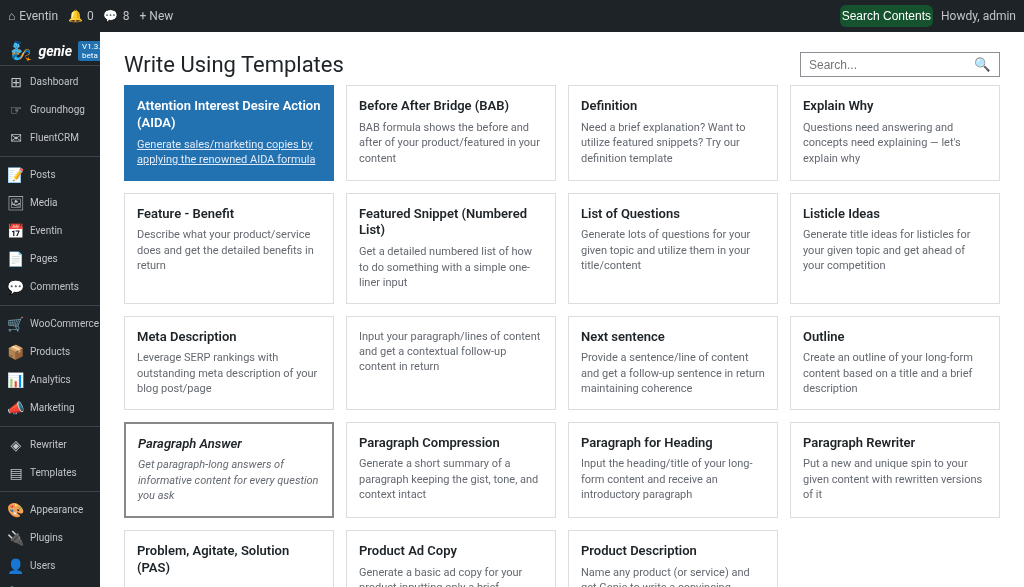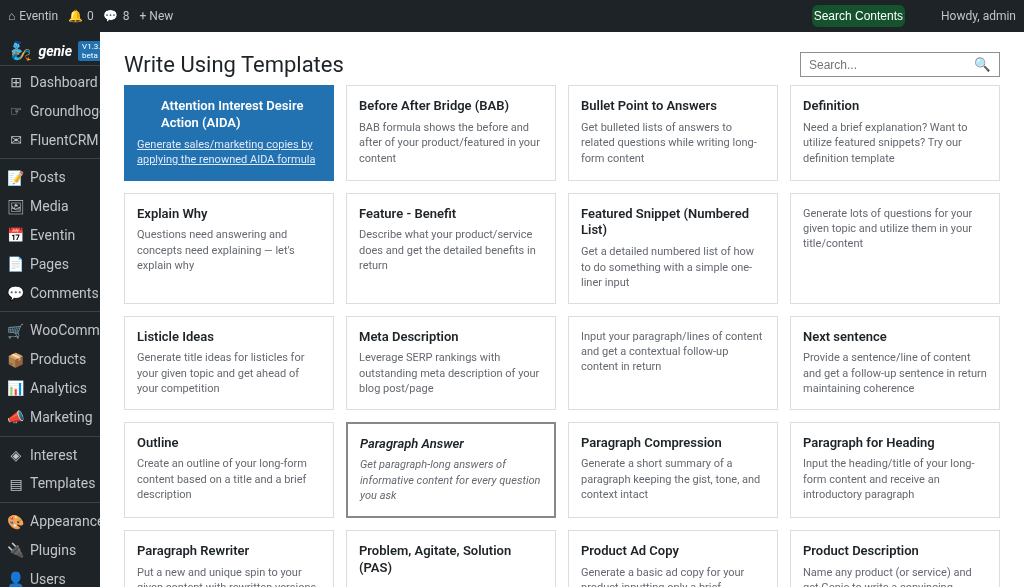--- a/index.html
+++ b/index.html
@@ -22,21 +22,21 @@
     .admin-bar-right { display: flex; align-items: center; gap: 8px; }
     .search-content-btn {
       background: #14532d;
       color: #fff;
       border: none;
       padding: 4px 2px;
       font-size: 12px;
       cursor: pointer;
       border-radius: 6px;
     }
-    .admin-name { color: #c3c4c7; font-size: 12px; margin-left: 28px; }
+    .admin-name { color: #c3c4c7; font-size: 12px; }
 
     
     .wp-layout { display: flex; flex: 1; overflow: hidden; }
 
     
     .sidebar {
       width: 100px;
       background: #1d2327;
       color: #c3c4c7;
       overflow-y: auto;
@@ -49,21 +49,21 @@
     .sidebar-item {
       display: flex;
       align-items: center;
       gap: 6px;
       padding: 6px 8px;
       cursor: pointer;
       color: #c3c4c7;
       font-size: 12px;
     }
     .sidebar-icon { width: 16px; height: 16px; display: flex; align-items: center; justify-content: center; font-size: 14px; flex-shrink: 0; }
-    .sidebar-label { font-size: 14px; line-height: 1.2; }
+    .sidebar-label { font-size: 10px; line-height: 1.2; }
     .sidebar-separator { border-top: 1px solid #3c434a; margin: 4px 0; }
 
     
     .main-content {
       flex: 1;
       overflow-y: auto;
       background: #fff;
       padding: 20px 24px;
     }
     .main-content::-webkit-scrollbar { width: 6px; }
@@ -116,21 +116,21 @@
       color: #fff;
     }
     .template-card.highlighted { border: 2px solid #888; font-style: italic; }
     .template-name {
       font-size: 13px;
       font-weight: 600;
       color: #1d2327;
       margin-bottom: 5px;
       line-height: 1.3;
     }
-    .template-card.active .template-name { color: #fff; margin-left: 24px; }
+    .template-card.active .template-name { color: #fff; }
     .template-desc {
       font-size: 11px;
       color: #646970;
       line-height: 1.4;
     }
     .template-card.active .template-desc { color: #e0eaf8; text-decoration: underline; }
 
     
     .sidebar-logo {
       padding: 8px 10px 4px;
@@ -226,21 +226,21 @@
       <span class="sidebar-icon">📊</span>
       <span class="sidebar-label">Analytics</span>
     </div>
     <div class="sidebar-item">
       <span class="sidebar-icon">📣</span>
       <span class="sidebar-label">Marketing</span>
     </div>
     <div class="sidebar-separator"></div>
     <div class="sidebar-item">
       <span class="sidebar-icon">◈</span>
-      <span class="sidebar-label">Interest</span>
+      <span class="sidebar-label">Rewriter</span>
     </div>
     <div class="sidebar-item">
       <span class="sidebar-icon">▤</span>
       <span class="sidebar-label">Templates</span>
     </div>
     <div class="sidebar-separator"></div>
     <div class="sidebar-item">
       <span class="sidebar-icon">🎨</span>
       <span class="sidebar-label">Appearance</span>
     </div>
@@ -273,40 +273,37 @@
     <div class="templates-grid" id="templates-grid">
     <div class="template-card active">
           <div class="template-name">Attention Interest Desire Action (AIDA)</div>
           <div class="template-desc">Generate sales/marketing copies by applying the renowned AIDA formula</div>
         </div>
         <div class="template-card">
           <div class="template-name">Before After Bridge (BAB)</div>
           <div class="template-desc">BAB formula shows the before and after of your product/featured in your content</div>
         </div>
         <div class="template-card">
-          <div class="template-name">Bullet Point to Answers</div>
-          <div class="template-desc">Get bulleted lists of answers to related questions while writing long-form content</div>
-        </div>
-        <div class="template-card">
           <div class="template-name">Definition</div>
           <div class="template-desc">Need a brief explanation? Want to utilize featured snippets? Try our definition template</div>
         </div>
         <div class="template-card">
           <div class="template-name">Explain Why</div>
           <div class="template-desc">Questions need answering and concepts need explaining — let's explain why</div>
         </div>
         <div class="template-card">
           <div class="template-name">Feature - Benefit</div>
           <div class="template-desc">Describe what your product/service does and get the detailed benefits in return</div>
         </div>
         <div class="template-card">
           <div class="template-name">Featured Snippet (Numbered List)</div>
           <div class="template-desc">Get a detailed numbered list of how to do something with a simple one-liner input</div>
         </div>
         <div class="template-card">
+          <div class="template-name">List of Questions</div>
           <div class="template-desc">Generate lots of questions for your given topic and utilize them in your title/content</div>
         </div>
         <div class="template-card">
           <div class="template-name">Listicle Ideas</div>
           <div class="template-desc">Generate title ideas for listicles for your given topic and get ahead of your competition</div>
         </div>
         <div class="template-card">
           <div class="template-name">Meta Description</div>
           <div class="template-desc">Leverage SERP rankings with outstanding meta description of your blog post/page</div>
         </div>

